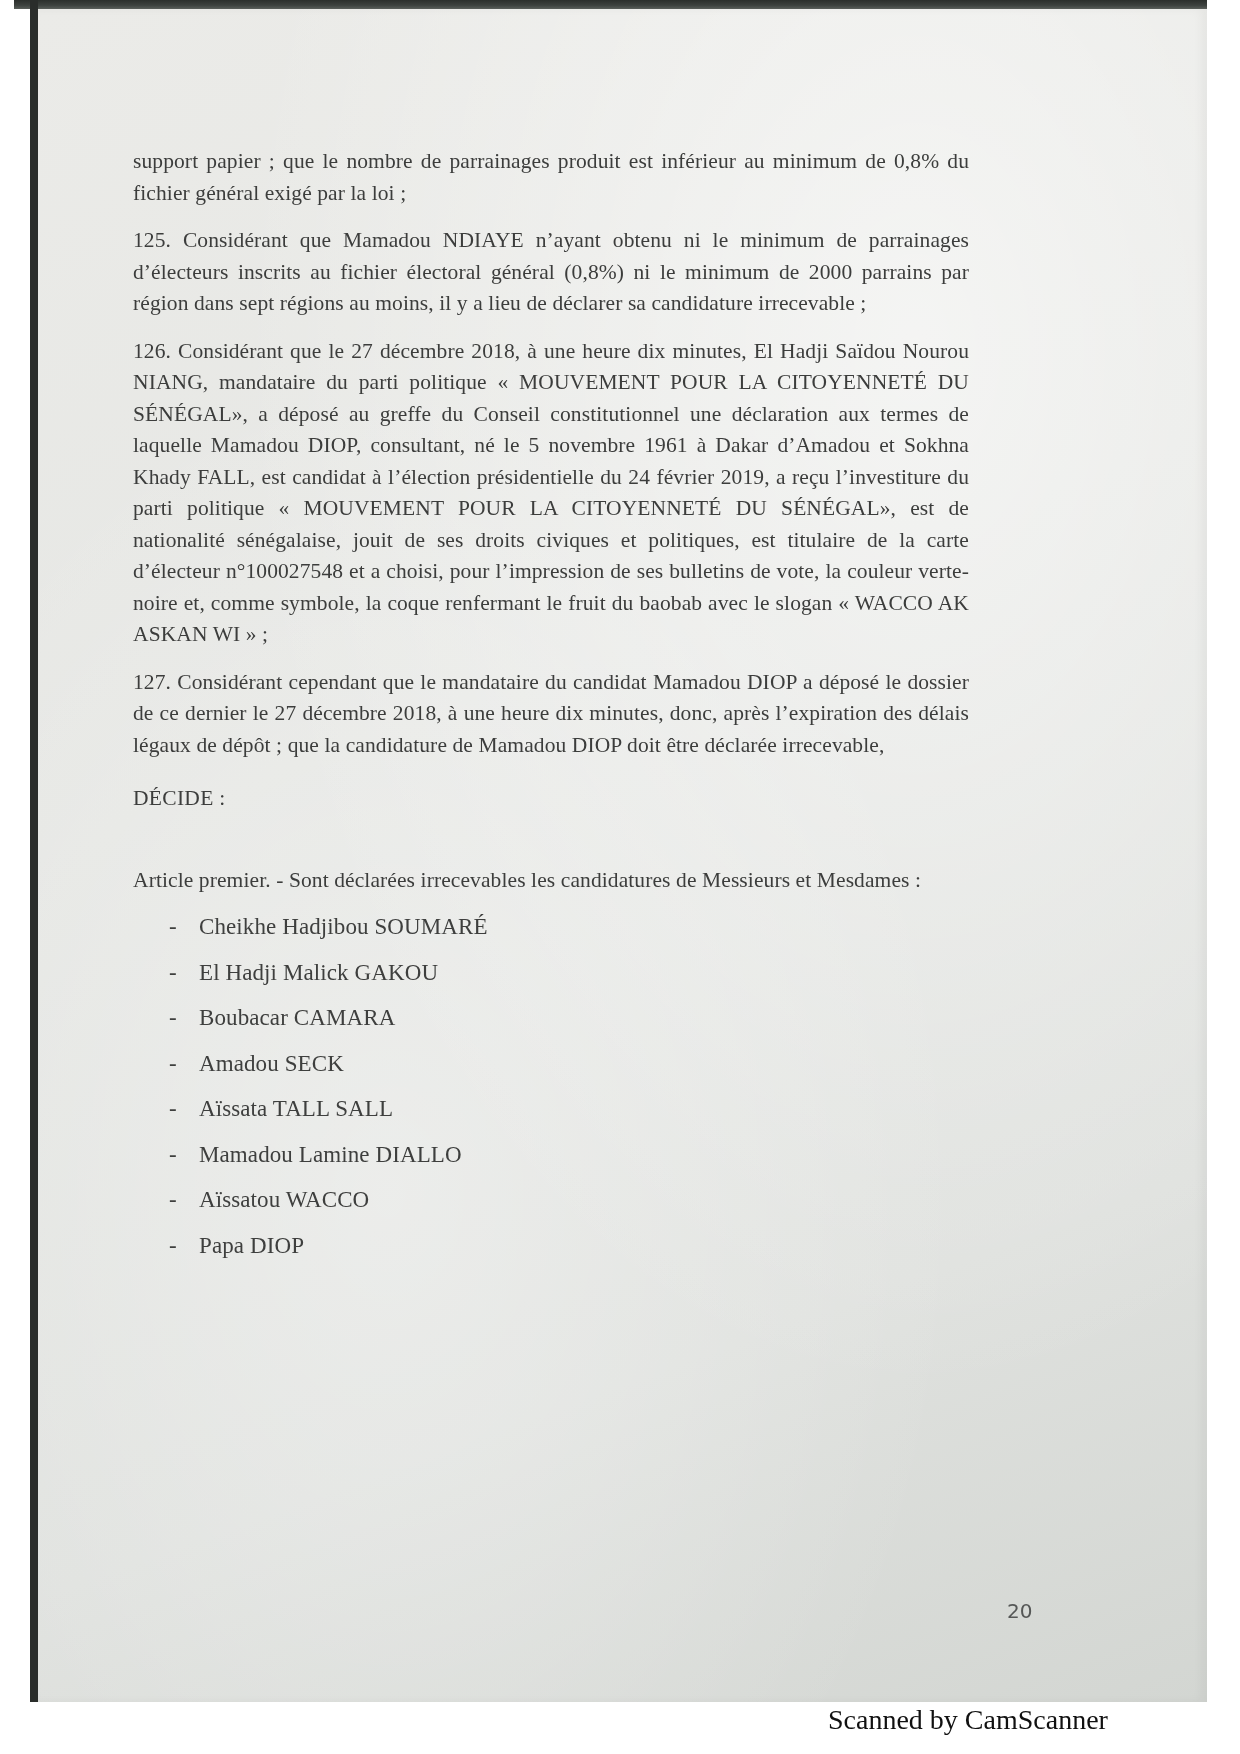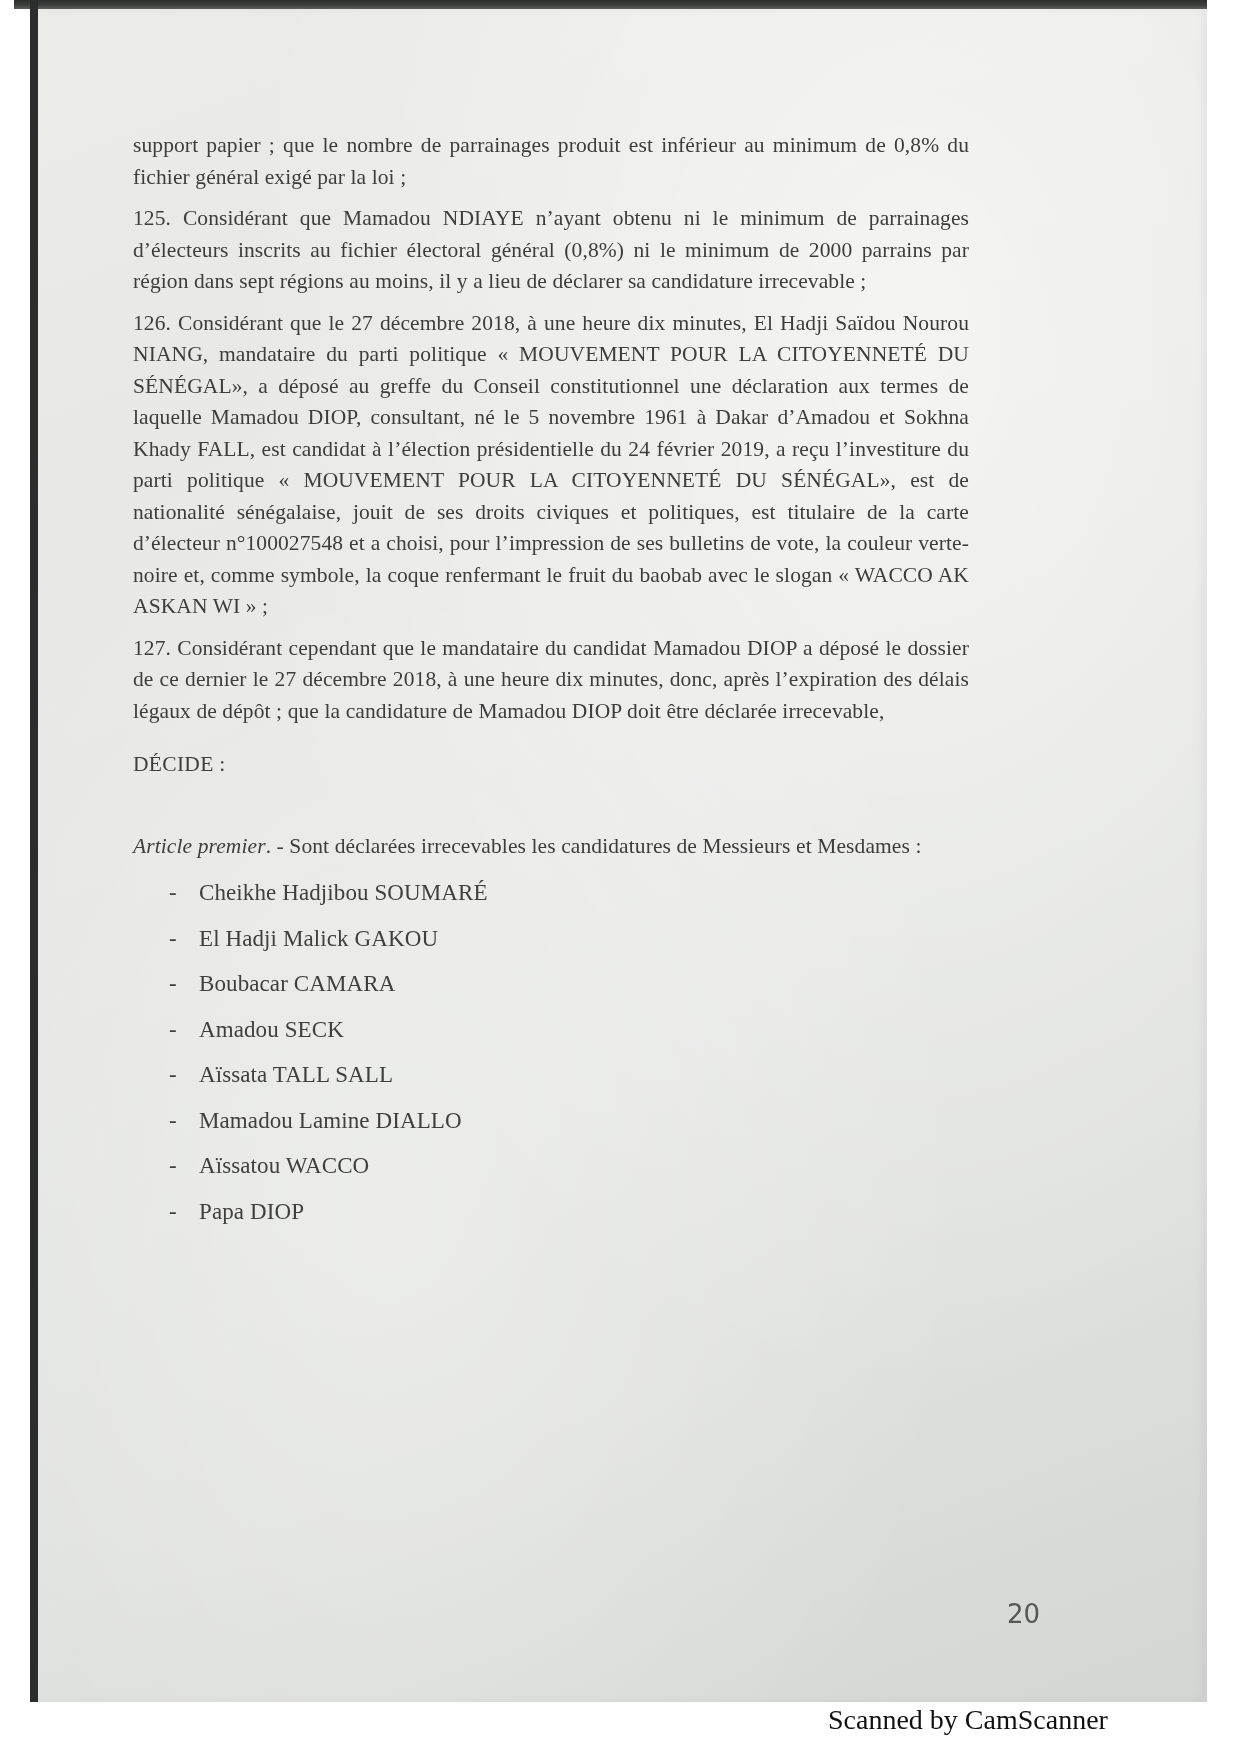--- a/index.html
+++ b/index.html
@@ -47,35 +47,34 @@
       left: 133px;
       top: 130px;
       width: 836px;
       color: #3c3d3c;
       font-size: 21.5px;
       letter-spacing: 0.1px;
     }
     .para {
       text-align: justify;
       line-height: 31.5px;
-      margin: 0 0 10px 0;
+      margin: 16px 0 10px 0;
     }
     .decide {
       margin: 22px 0 12px 0;
       line-height: 31px;
       letter-spacing: 0.3px;
     }
     .article {
       margin: 48px 0 0 0;
       text-align: justify;
       text-align-last: left;
       line-height: 36px;
     }
     .article .article-label {
-      font-style: italic;
     }
     .candidates {
       list-style: none;
       margin: 6px 0 0 0;
       padding: 0;
     }
     .candidates li {
       position: relative;
       height: 45.5px;
       line-height: 45.5px;
@@ -86,21 +85,21 @@
     .candidates li .dash {
       position: absolute;
       left: 36px;
       top: 0;
     }
     .page-number {
       position: absolute;
       left: 1007px;
       top: 1599px;
       font-family: "DejaVu Sans", "Liberation Sans", sans-serif;
-      font-size: 26px;
+      font-size: 20px;
       color: #555756;
       text-align: right;
     }
     .watermark {
       position: absolute;
       left: 828px;
       top: 1704px;
       font-family: "Liberation Serif", "DejaVu Serif", serif;
       font-size: 28px;
       color: #111111;

